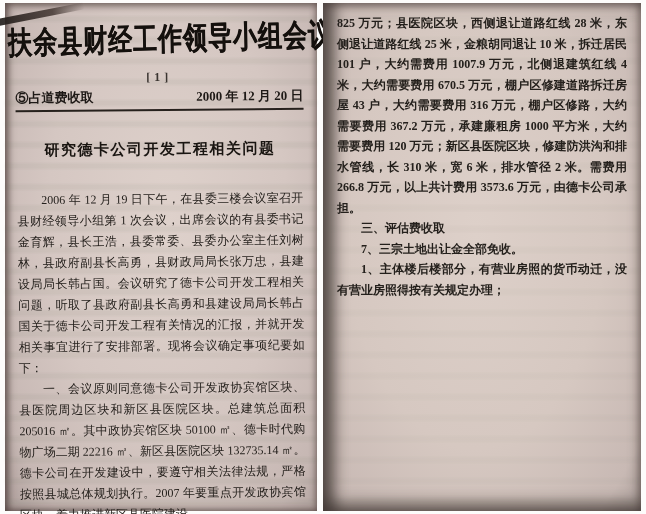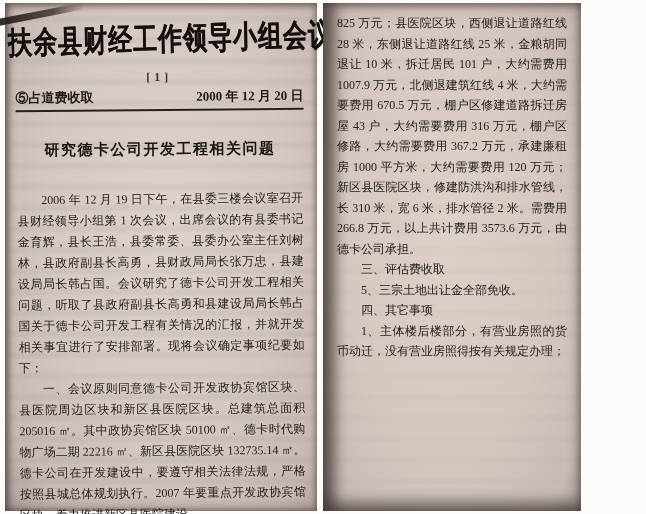--- a/index.html
+++ b/index.html
@@ -10,25 +10,26 @@
   }
   .page { position:absolute; top:3px; height:508px; }
   .page-left {
     left:5px; width:312px;
     background:radial-gradient(ellipse at 52% 42%, #ded1cb 0%, #d5c7c2 52%, #c6b7b3 85%, #ab9c99 100%);
     box-shadow: inset 4px 0 7px rgba(58,44,40,0.55),
                 inset 0 4px 6px rgba(58,44,40,0.35),
                 inset -2px -3px 6px rgba(58,44,40,0.30);
   }
   .page-right {
-    left:323px; width:258px;
+    left:323px; width:318px;
     background:radial-gradient(ellipse at 48% 45%, #ddd0c9 0%, #d6c8c1 55%, #c8b9b4 88%, #ada09c 100%);
     box-shadow: inset 12px 0 14px rgba(38,30,27,0.62),
                 inset 0 -10px 14px rgba(38,30,27,0.42),
                 inset -3px 3px 6px rgba(58,44,40,0.30);
+    font-weight: bold;
   }
   .inner { position:relative; height:100%; transform:rotate(-0.5deg); }
   .page-right .inner { transform:none; }
 
   .bleed {
     position:absolute; inset:0; pointer-events:none;
     background:repeating-linear-gradient(180deg,
       rgba(108,118,100,0) 0 13px,
       rgba(108,118,100,0.10) 13px 19px,
       rgba(108,118,100,0) 19px 21px);
@@ -92,20 +93,19 @@
         </div>
     </div>
   </div>
 
   <div class="page page-right">
     <div class="bleed"></div>
     <div class="inner">
       <div class="body-text">
           <p class="para no-indent">825 万元；县医院区块，西侧退让道路红线 28 米，东侧退让道路红线 25 米，金粮胡同退让 10 米，拆迁居民 101 户，大约需费用 1007.9 万元，北侧退建筑红线 4 米，大约需要费用 670.5 万元，棚户区修建道路拆迁房屋 43 户，大约需要费用 316 万元，棚户区修路，大约需要费用 367.2 万元，承建廉租房 1000 平方米，大约需要费用 120 万元；新区县医院区块，修建防洪沟和排水管线，长 310 米，宽 6 米，排水管径 2 米。需费用 266.8 万元，以上共计费用 3573.6 万元，由德卡公司承担。</p>
           <p class="para">三、评估费收取</p>
-          <p class="para">5、三宗土地出让金全部免收。</p>
-          <p class="para">四、其它事项</p>
+          <p class="para">7、三宗土地出让金全部免收。</p>
           <p class="para">1、主体楼后楼部分，有营业房照的货币动迁，没有营业房照得按有关规定办理；</p>
         </div>
     </div>
   </div>
 
 </div>
 
 </body></html>

